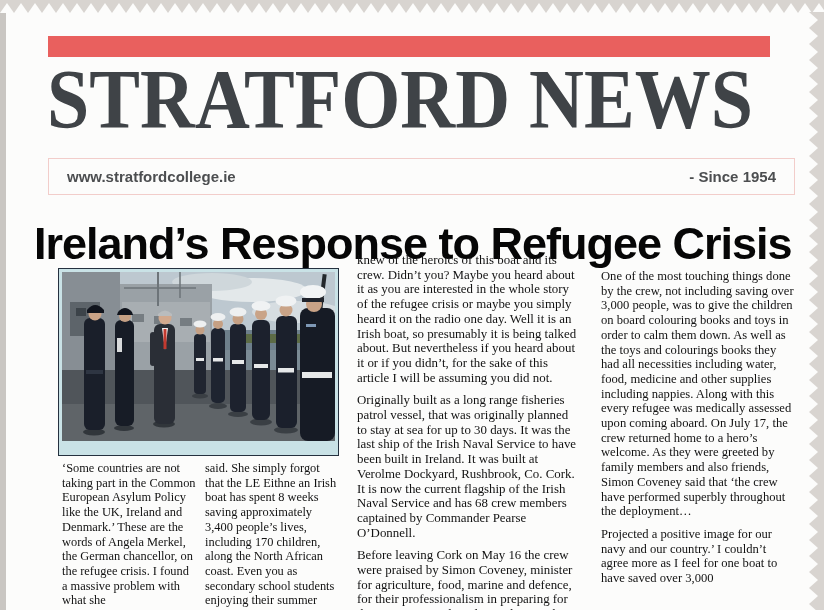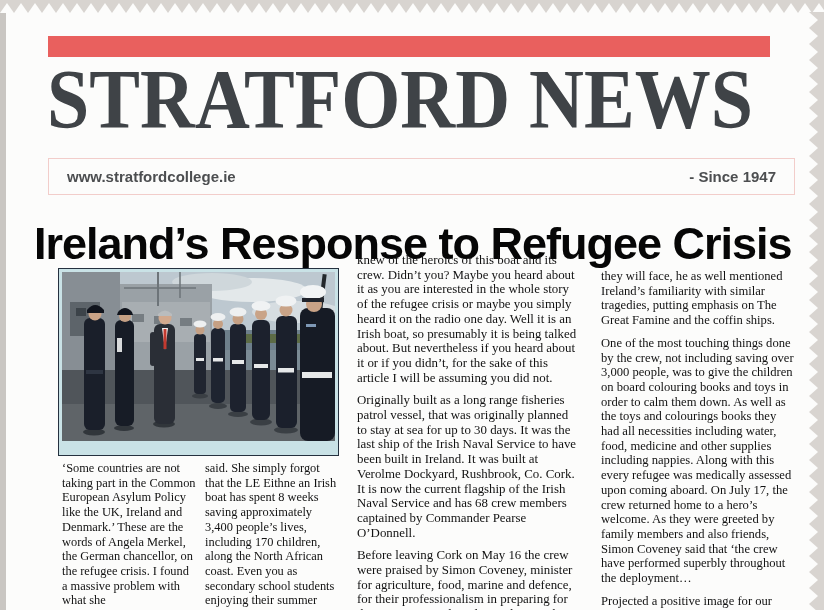--- a/index.html
+++ b/index.html
@@ -81,21 +81,21 @@
 </svg>
 
 <div class="edge-left"></div>
 
 <div class="red-bar"></div>
 
 <div class="masthead-title">STRATFORD NEWS</div>
 
 <div class="tagline-bar">
   <span class="site">www.stratfordcollege.ie</span>
-  <span class="since">- Since 1947</span>
+  <span class="since">- Since 1954</span>
 </div>
 
 <div class="headline">Ireland’s Response to Refugee Crisis</div>
 
 <div class="photo-frame">
   <svg viewBox="0 0 273 169" width="273" height="169" preserveAspectRatio="none">
 
     <g>
       <rect x="0" y="0" width="273" height="98" fill="#bdc8d0"></rect>
       <ellipse cx="190" cy="18" rx="55" ry="12" fill="#e3e8ea"></ellipse>
@@ -215,16 +215,15 @@
   <div class="cap">said. She simply forgot that the LE Eithne an Irish boat has spent 8 weeks saving approximately 3,400 people’s lives, including 170 children, along the North African coast. Even you as secondary school students enjoying their summer holidays</div>
 </div>
 
 <div class="col col-middle">
   <p>knew of the heroics of this boat and its crew. Didn’t you? Maybe you heard about it as you are interested in the whole story of the refugee crisis or maybe you simply heard it on the radio one day. Well it is an Irish boat, so presumably it is being talked about. But nevertheless if you heard about it or if you didn’t, for the sake of this article I will be assuming you did not.</p>
   <p>Originally built as a long range fisheries patrol vessel, that was originally planned to stay at sea for up to 30 days. It was the last ship of the Irish Naval Service to have been built in Ireland. It was built at Verolme Dockyard, Rushbrook, Co.  Cork. It is now the current flagship of the Irish Naval Service and has 68 crew members captained by Commander Pearse O’Donnell.</p>
   <p>Before leaving Cork on May 16 the crew were praised by Simon Coveney, minister for agriculture, food, marine and defence, for their professionalism in preparing for this mission in only 5 days. Along with Simon Coveney was Enda Kenny, who reminded the crew of the challenges</p>
 </div>
 
 <div class="col col-right">
-  <p>they will face, he as well mentioned Ireland’s familiarity with similar tragedies, putting emphasis on The Great Famine and the coffin ships.</p>
   <p>One of the most touching things done by the crew, not including saving over 3,000 people, was to give the children on board colouring books and toys in order to calm them down. As well as the toys and colourings books they had all necessities including water, food, medicine and other supplies including nappies. Along with this every refugee was medically assessed upon coming aboard. On July 17, the crew returned home to a hero’s welcome. As they were greeted by family members and also friends, Simon Coveney said that ‘the crew have performed superbly throughout the deployment…</p>
   <p>Projected a positive image for our navy and our country.’ I couldn’t agree more as I feel for one boat to have saved over 3,000</p>
 </div>
 
 </body></html>

